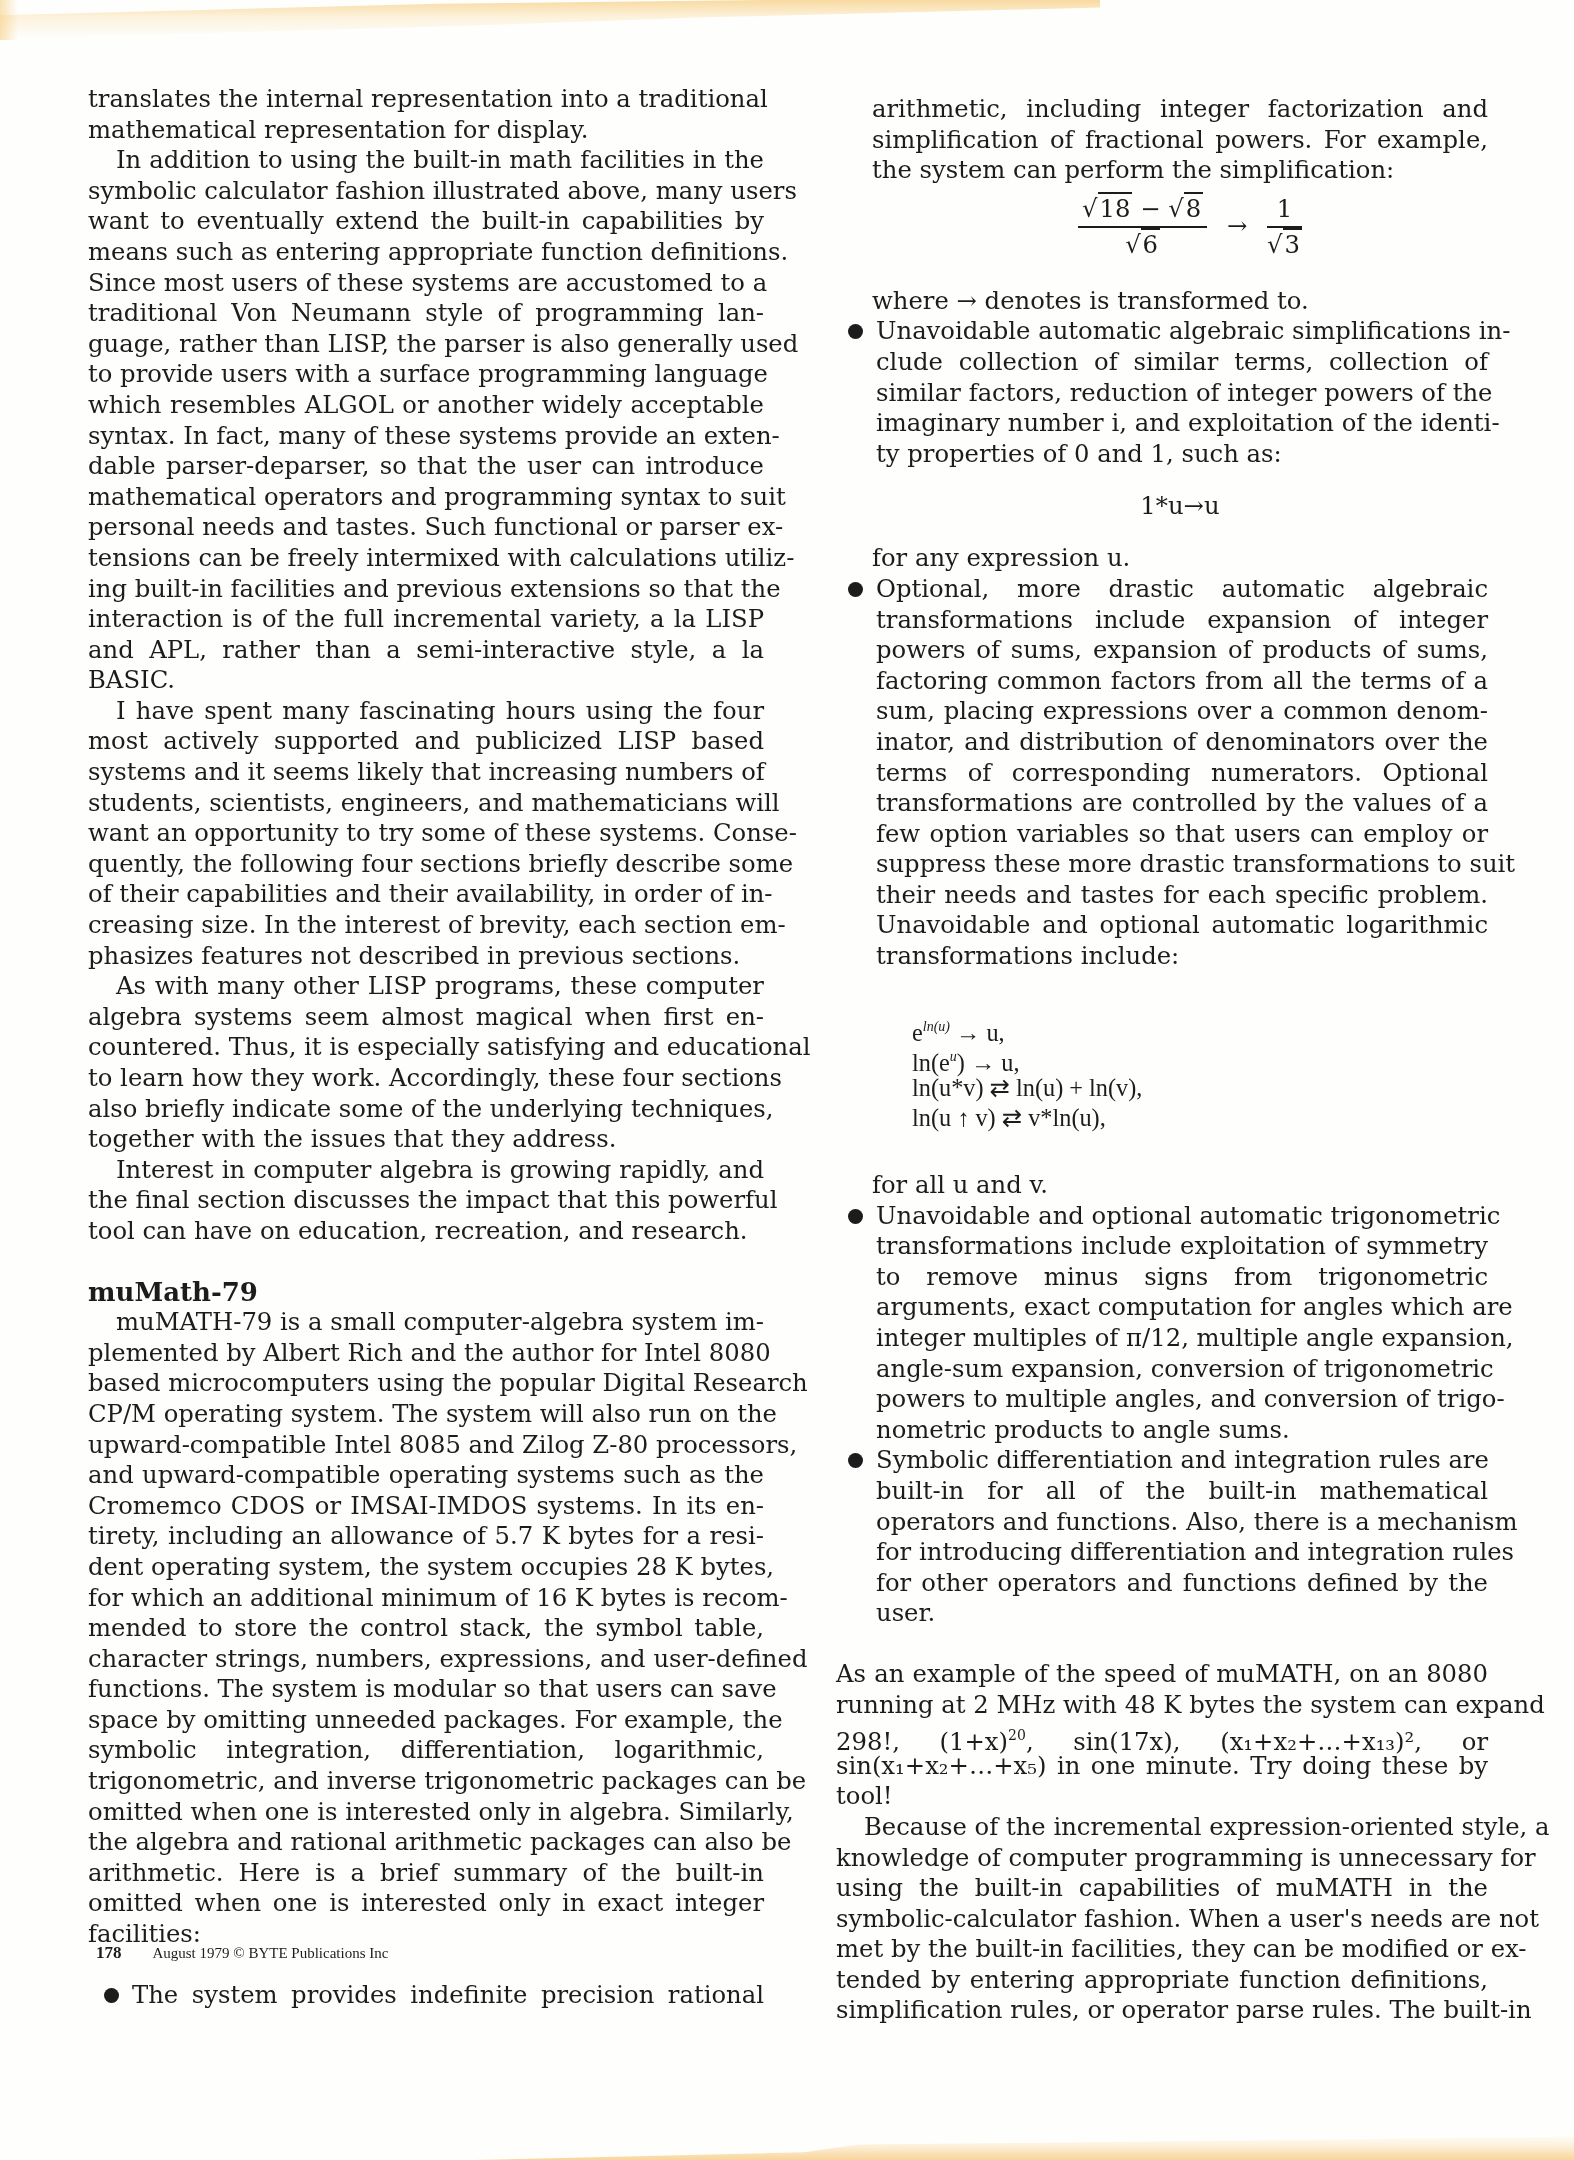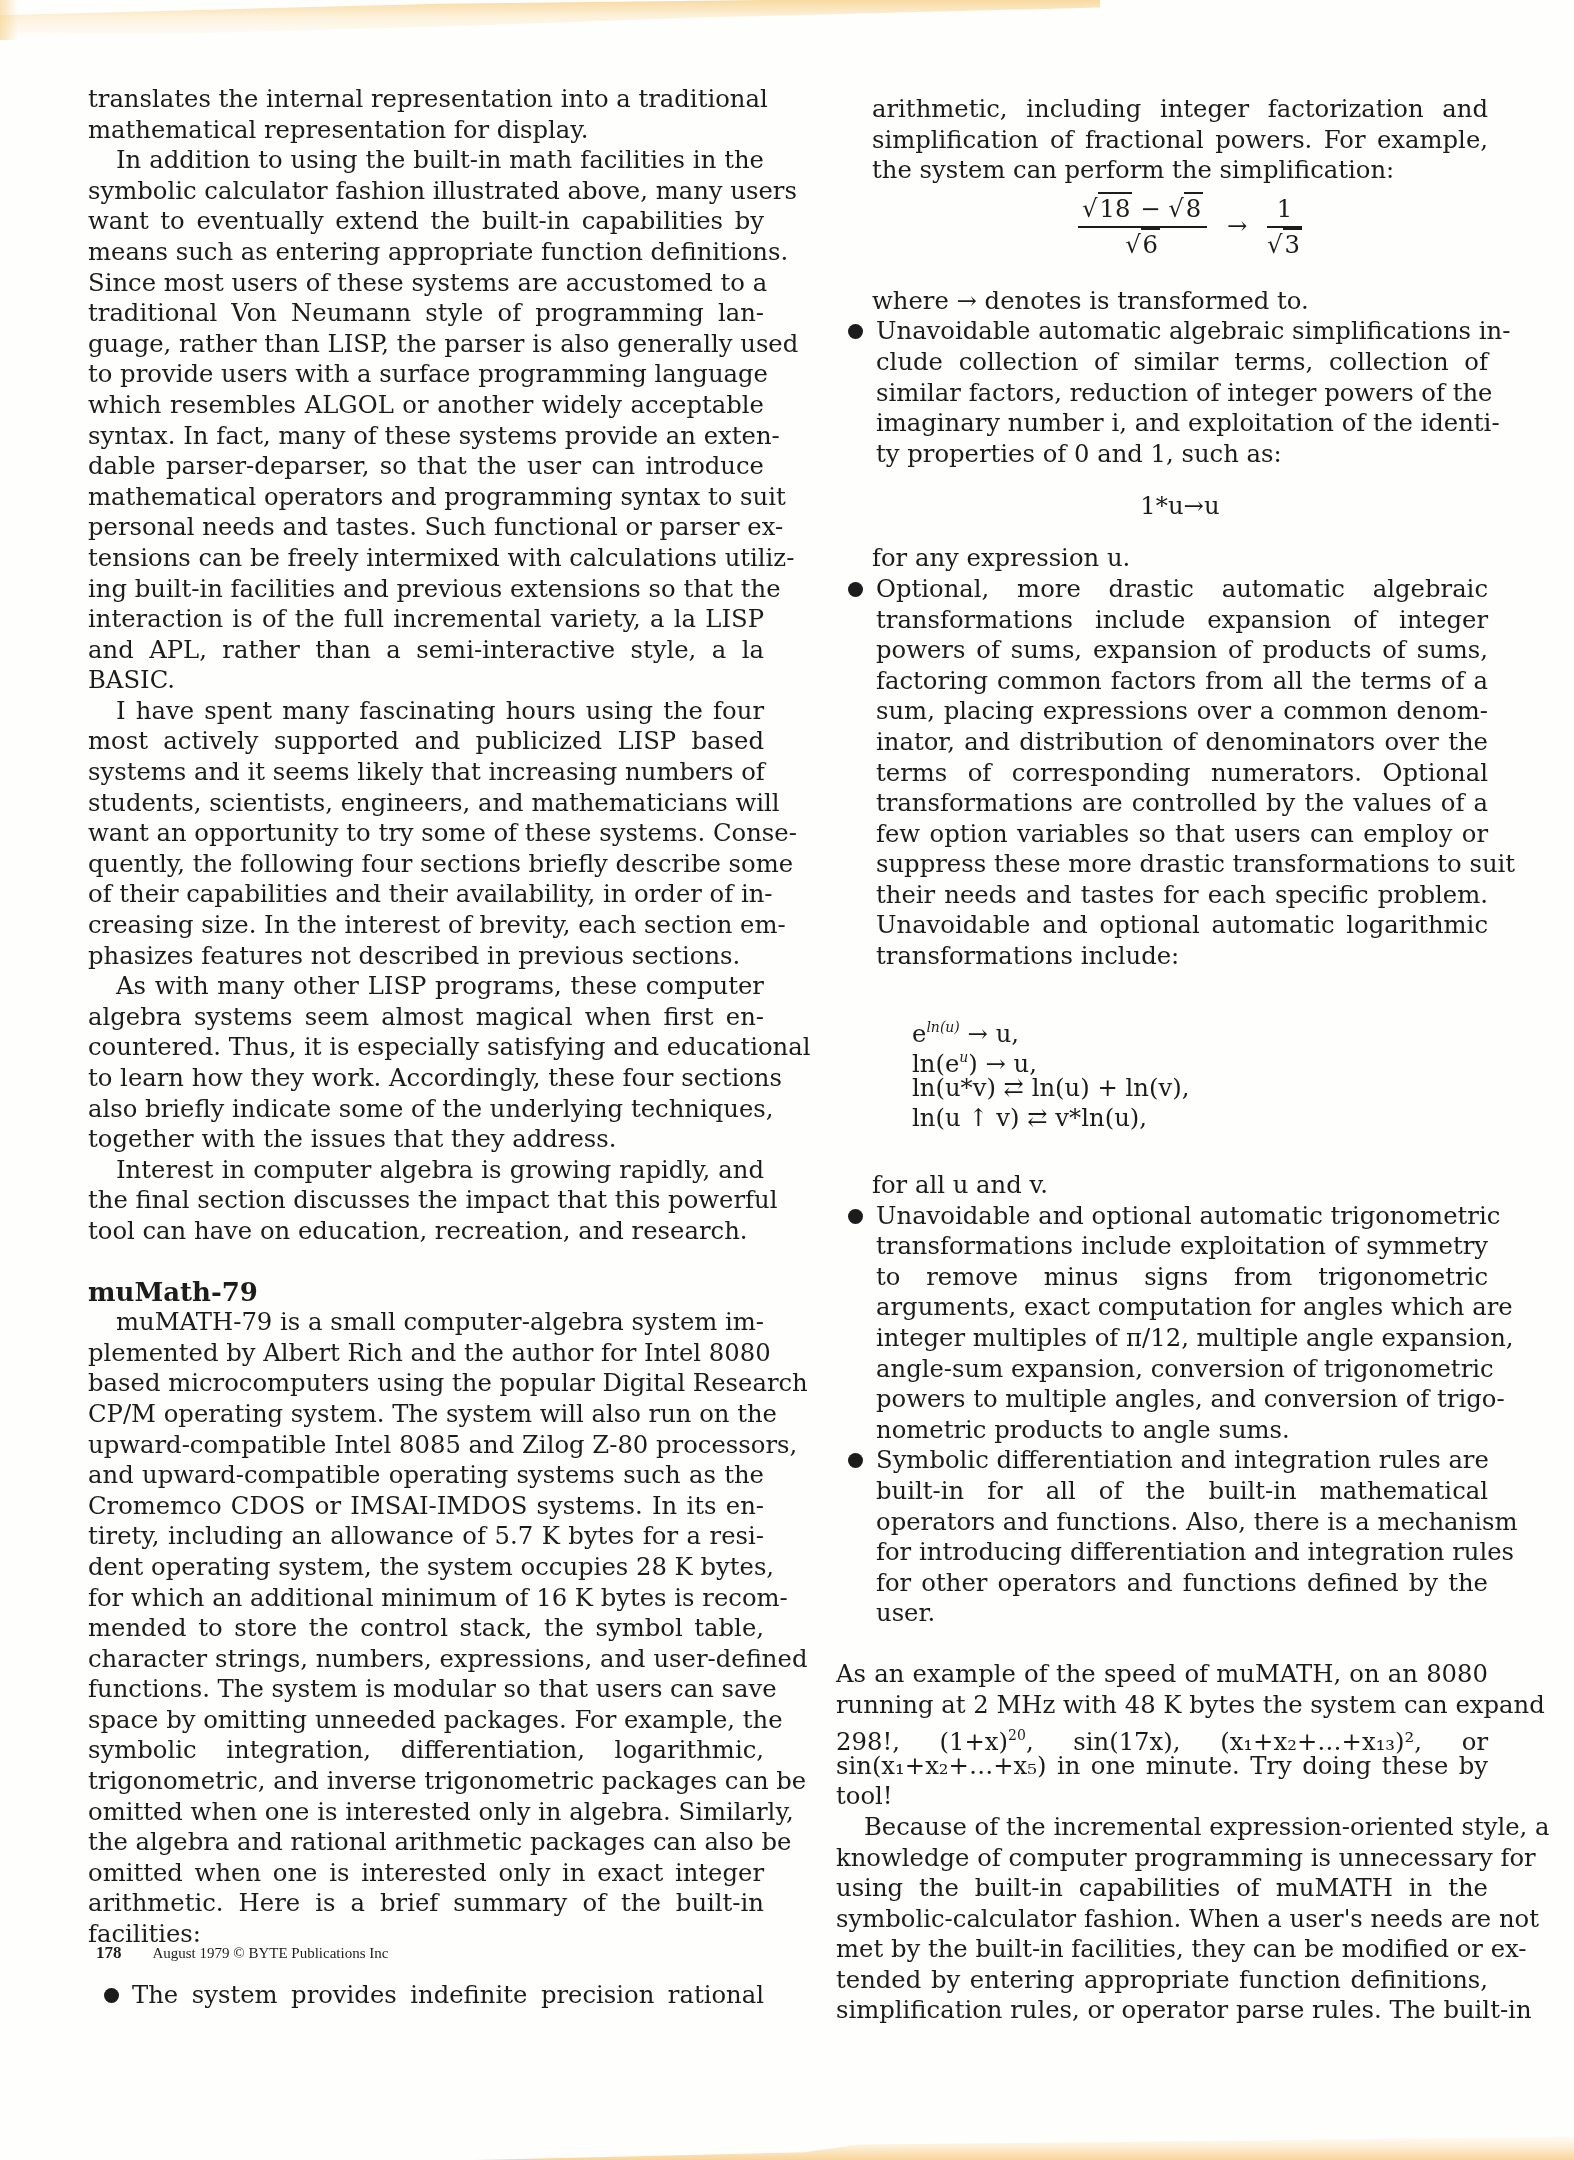--- a/index.html
+++ b/index.html
@@ -42,21 +42,21 @@
     position: absolute; left: -24px; top: 8px; width: 15px; height: 15px;
     border-radius: 50%; background: #1c1c1c;
   }
   .bullet-body { padding-left: 4px; }
   .eq-center { text-align: center; }
   .fraction { display: inline-block; vertical-align: middle; text-align: center; }
   .fraction .num { display: block; border-bottom: 2px solid #1c1c1c; padding: 0 4px 2px; }
   .fraction .den { display: block; padding-top: 2px; }
   .sqrt { white-space: nowrap; }
   .sqrt .rad { border-top: 2px solid #1c1c1c; padding: 0 2px; }
-  .eq-block { padding-left: 40px; }
+  .eq-block { padding-left: 40px; font-family: Liberation Serif, serif; }
   .eq-block .line { text-align: left; text-align-last: left; }
   .sup { font-size: 14px; vertical-align: 10px; font-style: italic; }
   .footer {
     position: absolute; left: 96px; top: 1943px; font-size: 15px;
     font-family: "Liberation Serif", serif;
   }
   .footer .pg { font-weight: bold; font-size: 17px; margin-right: 28px; }
 </style>
 </head>
 <body>
@@ -127,22 +127,22 @@
     <span class="line">dent operating system, the system occupies 28 K bytes,</span>
     <span class="line">for which an additional minimum of 16 K bytes is recom-</span>
     <span class="line">mended to store the control stack, the symbol table,</span>
     <span class="line">character strings, numbers, expressions, and user-defined</span>
     <span class="line">functions. The system is modular so that users can save</span>
     <span class="line">space by omitting unneeded packages. For example, the</span>
     <span class="line">symbolic integration, differentiation, logarithmic,</span>
     <span class="line">trigonometric, and inverse trigonometric packages can be</span>
     <span class="line">omitted when one is interested only in algebra. Similarly,</span>
     <span class="line">the algebra and rational arithmetic packages can also be</span>
+    <span class="line">arithmetic. Here is a brief summary of the built-in</span>
     <span class="line">omitted when one is interested only in exact integer</span>
-    <span class="line">arithmetic. Here is a brief summary of the built-in</span>
     <span class="line last">facilities:</span>
   </div>
   <div class="gap"></div>
   <div class="bullet-item" style="margin-left:40px">
     <span class="bullet-dot"></span>
     <span class="line bullet-body">The system provides indefinite precision rational</span>
   </div>
 </div>
 
 <div class="col col-right" style="top:82px">

